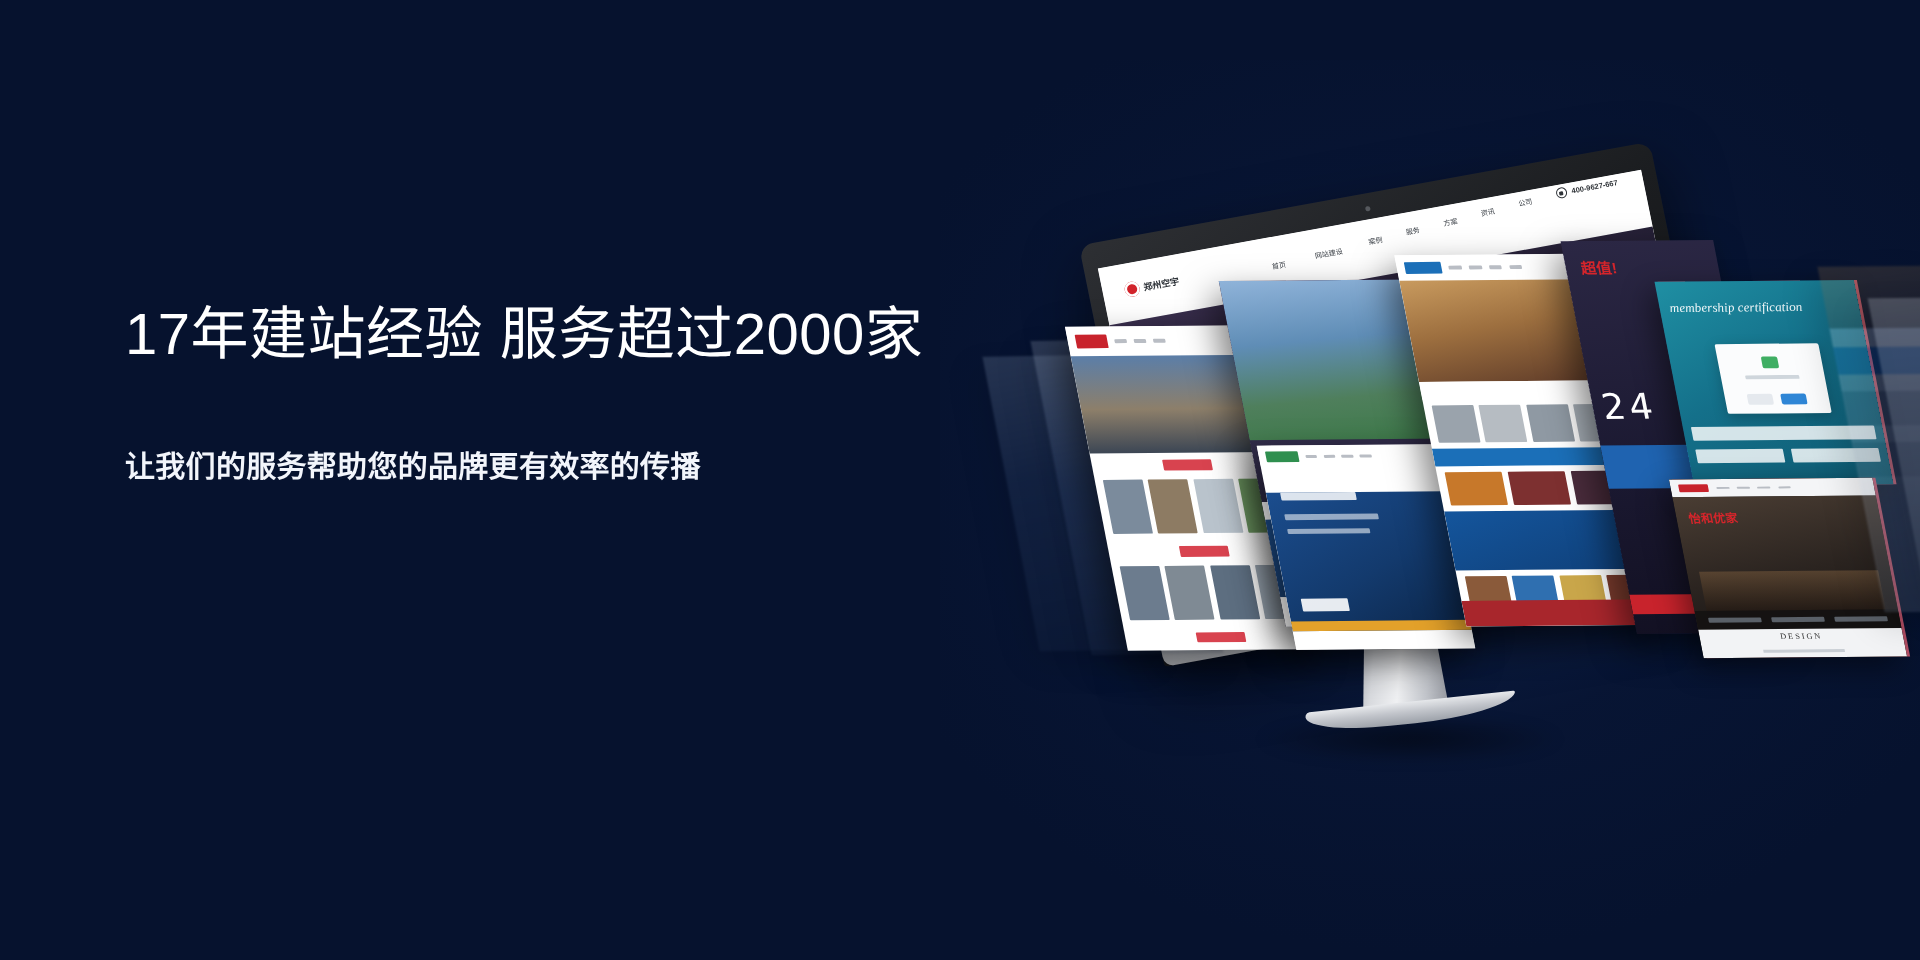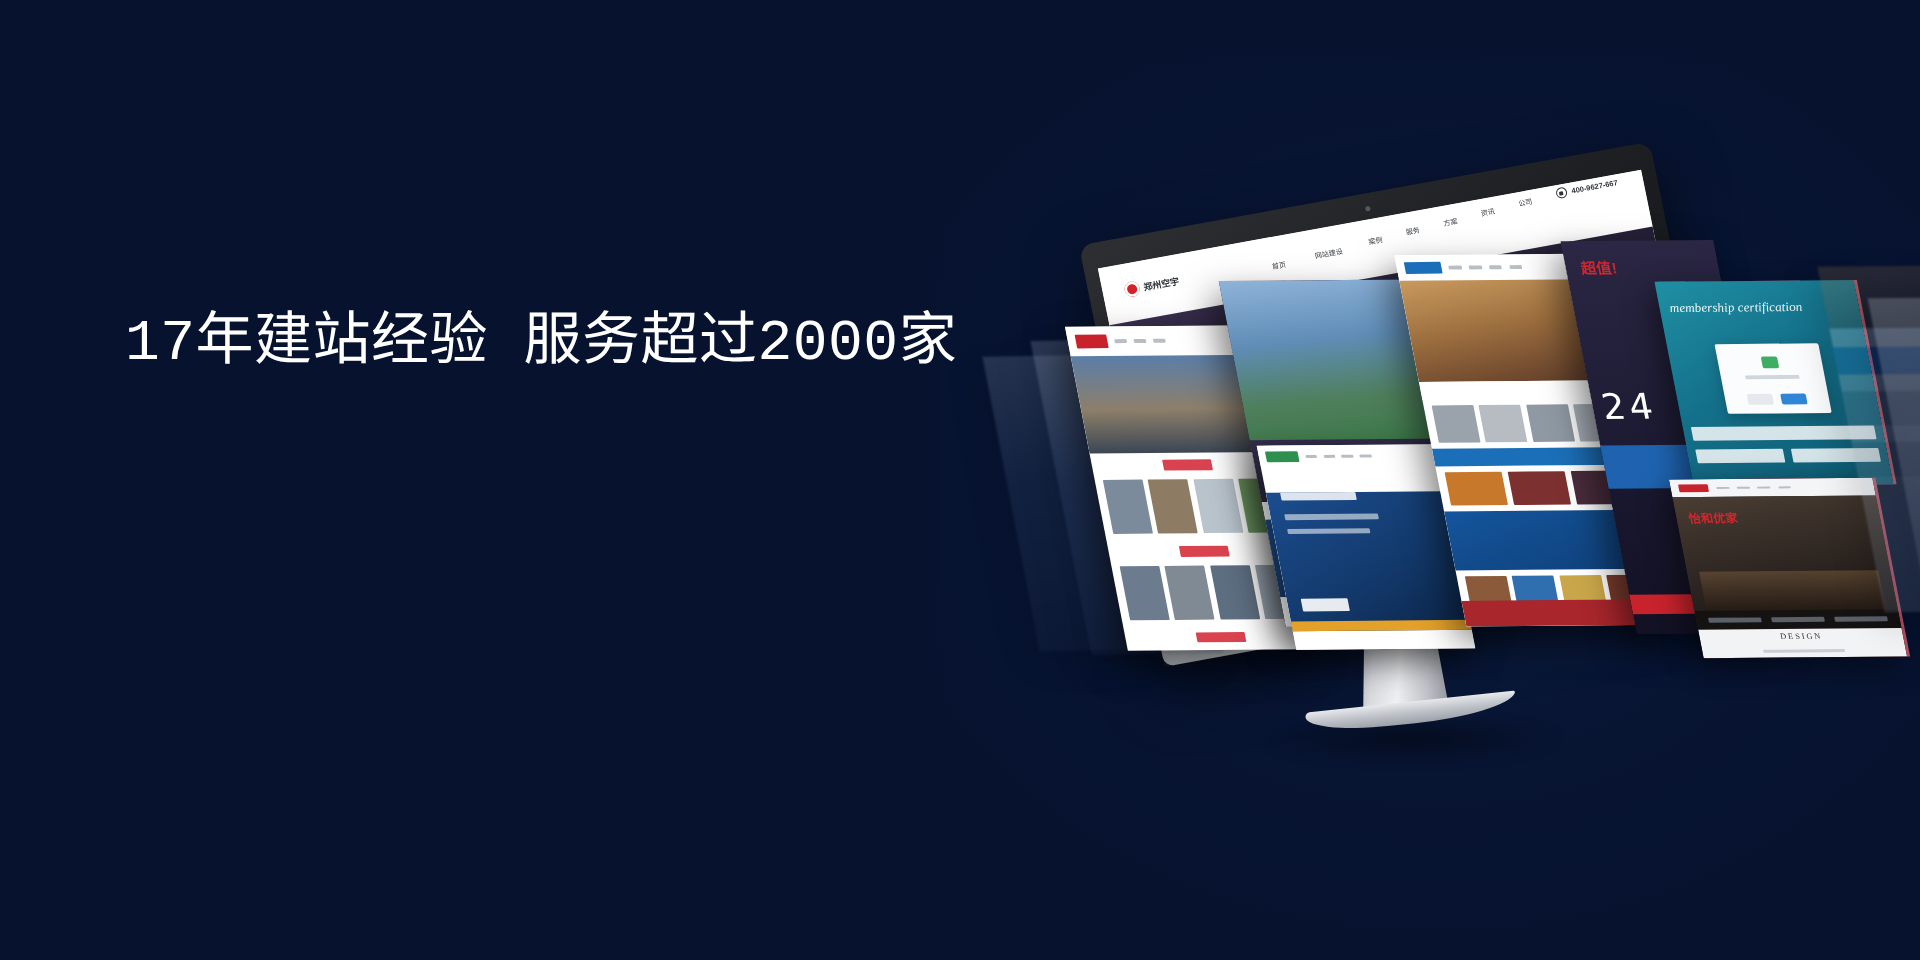--- a/index.html
+++ b/index.html
@@ -21,23 +21,22 @@
     position:absolute;
     right:-120px; top:60px;
     width:1100px; height:900px;
     background:radial-gradient(ellipse at 45% 45%, rgba(28,54,108,0.55) 0%, rgba(12,28,66,0.28) 38%, rgba(6,18,46,0) 70%);
     pointer-events:none;
   }
 
   
   .copy {
     position:absolute;
-    left:125px; top:310px;
+    left:125px; top:300px;
     width:1000px;
-    font-family:Liberation Mono, monospace;
   }
   .headline {
     font-size:58px;
     line-height:1.16;
     font-weight:400;
     color:#ffffff;
     letter-spacing:0.5px;
     white-space:nowrap;
   }
   .sub {
@@ -232,20 +231,21 @@
 </head>
 <body>
 
 <div id="stage">
 
   <div class="bg-glow"></div>
 
   <div class="copy">
     <div class="headline">17年建站经验 服务超过2000家</div>
     <div class="sub">
+      <div class="sub-line">让我们的服务帮助您的品牌更有效率的传播</div>
     </div>
   </div>
 
   <div class="device">
 
     <div class="imac">
       <div class="imac-bezel"></div>
       <div class="webcam"></div>
 
       <div class="imac-screen">

